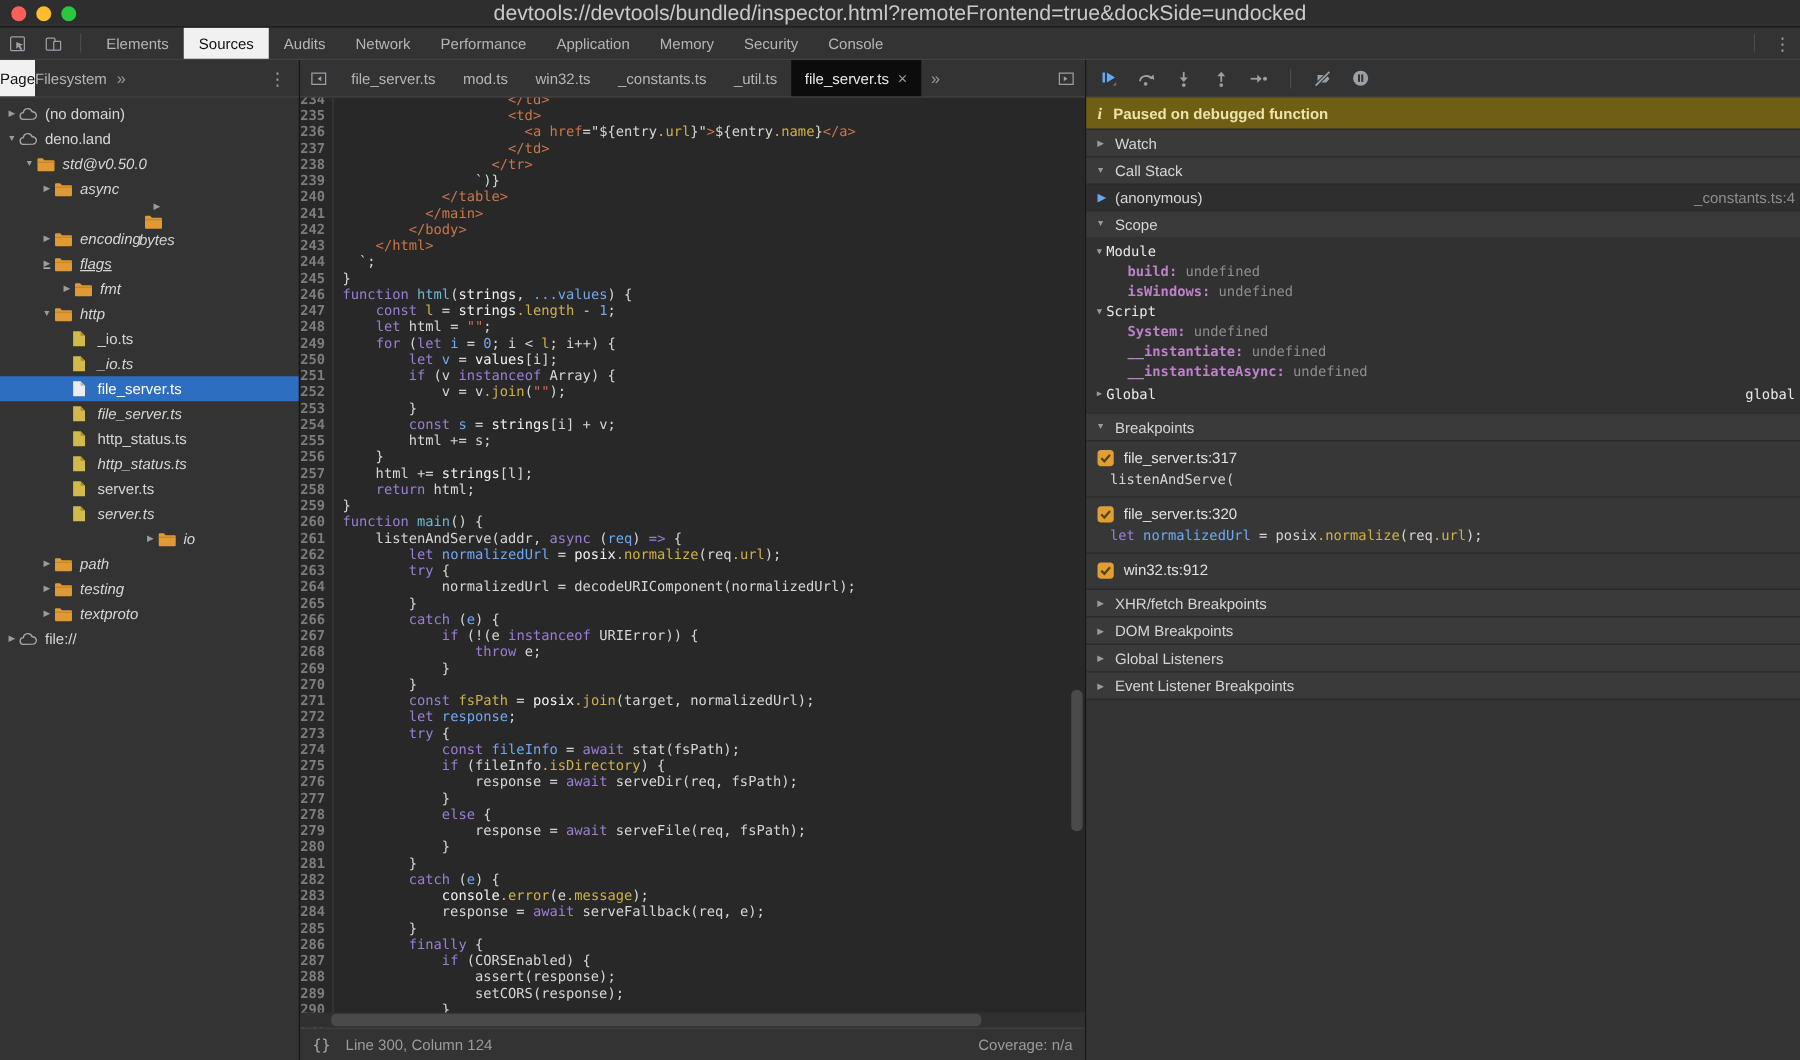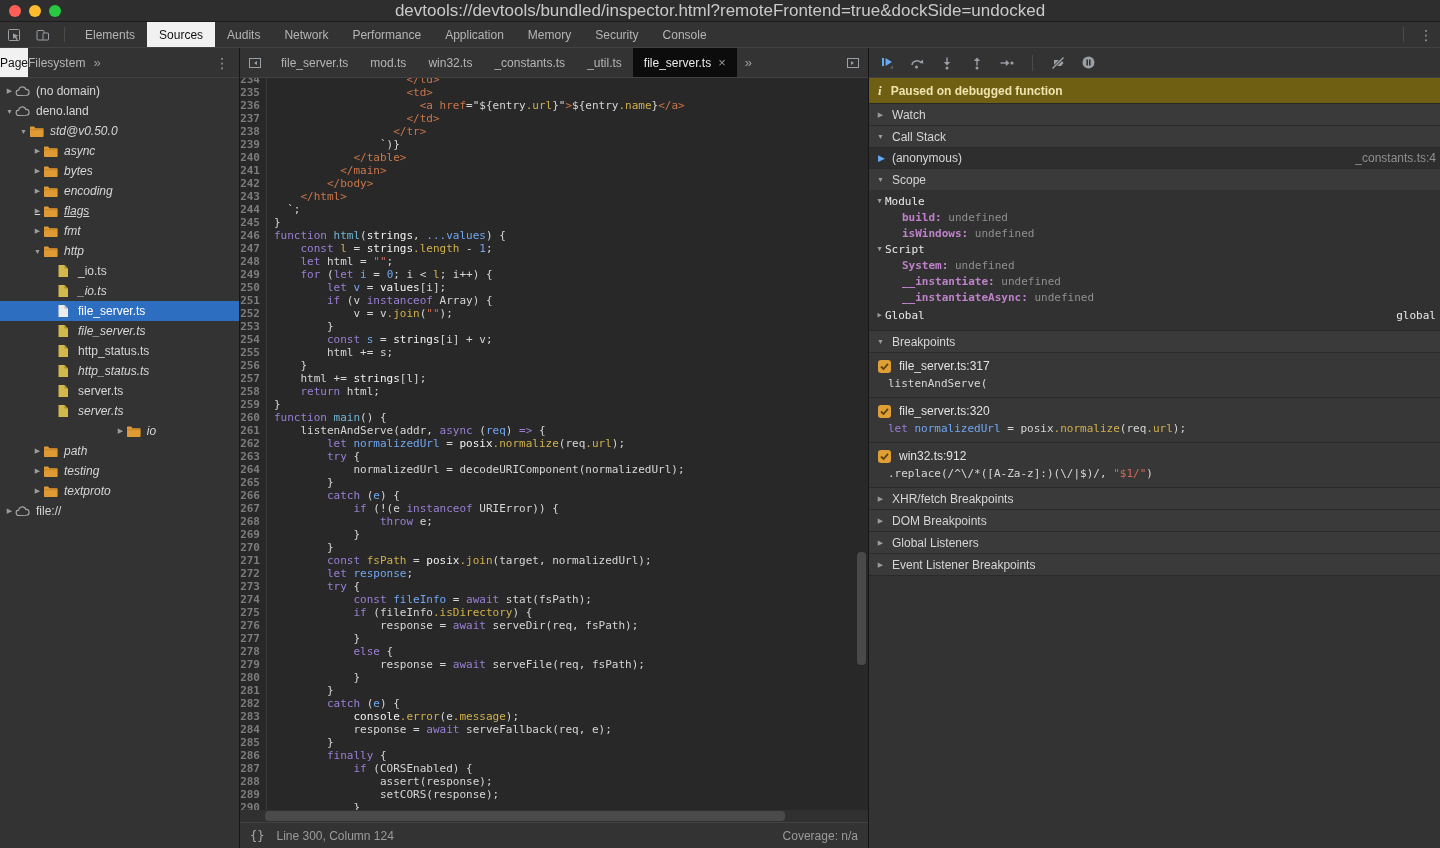--- a/index.html
+++ b/index.html
@@ -192,51 +192,51 @@
         <div class="tree-row" style="padding-left: 32px;">
           <span class="tri">▶</span>
           <span class="tree-ic">
             <svg width="15" height="13" viewBox="0 0 15 13">
               <path d="M1 2.6 C1 2 1.4 1.6 2 1.6 H5.1 L6.5 3.2 H13.6 C14.2 3.2 14.6 3.6 14.6 4.2 V11 C14.6 11.6 14.2 12 13.6 12 H2 C1.4 12 1 11.6 1 11 Z" fill="var(--folder-orange)"></path>
               <path d="M1 4.4 H14.6 V5.1 H1 Z" fill="#c07f25"></path>
             </svg>
           </span>
           <span class="tree-lbl italic">async</span>
         </div>
+        <div class="tree-row" style="padding-left: 12px; flex-direction: column;">
+          <span class="tri">▶</span>
+          <span class="tree-ic">
+            <svg width="15" height="13" viewBox="0 0 15 13">
+              <path d="M1 2.6 C1 2 1.4 1.6 2 1.6 H5.1 L6.5 3.2 H13.6 C14.2 3.2 14.6 3.6 14.6 4.2 V11 C14.6 11.6 14.2 12 13.6 12 H2 C1.4 12 1 11.6 1 11 Z" fill="var(--folder-orange)"></path>
+              <path d="M1 4.4 H14.6 V5.1 H1 Z" fill="#c07f25"></path>
+            </svg>
+          </span>
+          <span class="tree-lbl italic">bytes</span>
+        </div>
         <div class="tree-row" style="padding-left: 32px;">
           <span class="tri">▶</span>
           <span class="tree-ic">
             <svg width="15" height="13" viewBox="0 0 15 13">
               <path d="M1 2.6 C1 2 1.4 1.6 2 1.6 H5.1 L6.5 3.2 H13.6 C14.2 3.2 14.6 3.6 14.6 4.2 V11 C14.6 11.6 14.2 12 13.6 12 H2 C1.4 12 1 11.6 1 11 Z" fill="var(--folder-orange)"></path>
               <path d="M1 4.4 H14.6 V5.1 H1 Z" fill="#c07f25"></path>
             </svg>
           </span>
-          <span class="tree-lbl italic">bytes</span>
-        </div>
-        <div class="tree-row" style="padding-left: 32px;">
-          <span class="tri">▶</span>
-          <span class="tree-ic">
-            <svg width="15" height="13" viewBox="0 0 15 13">
-              <path d="M1 2.6 C1 2 1.4 1.6 2 1.6 H5.1 L6.5 3.2 H13.6 C14.2 3.2 14.6 3.6 14.6 4.2 V11 C14.6 11.6 14.2 12 13.6 12 H2 C1.4 12 1 11.6 1 11 Z" fill="var(--folder-orange)"></path>
-              <path d="M1 4.4 H14.6 V5.1 H1 Z" fill="#c07f25"></path>
-            </svg>
-          </span>
           <span class="tree-lbl italic">encoding</span>
         </div>
         <div class="tree-row" style="padding-left: 32px; text-decoration: underline;">
           <span class="tri">▶</span>
           <span class="tree-ic">
             <svg width="15" height="13" viewBox="0 0 15 13">
               <path d="M1 2.6 C1 2 1.4 1.6 2 1.6 H5.1 L6.5 3.2 H13.6 C14.2 3.2 14.6 3.6 14.6 4.2 V11 C14.6 11.6 14.2 12 13.6 12 H2 C1.4 12 1 11.6 1 11 Z" fill="var(--folder-orange)"></path>
               <path d="M1 4.4 H14.6 V5.1 H1 Z" fill="#c07f25"></path>
             </svg>
           </span>
           <span class="tree-lbl italic">flags</span>
         </div>
-        <div class="tree-row" style="padding-left: 32px;">
+        <div class="tree-row" style="padding-left: 48px;">
           <span class="tri">▶</span>
           <span class="tree-ic">
             <svg width="15" height="13" viewBox="0 0 15 13">
               <path d="M1 2.6 C1 2 1.4 1.6 2 1.6 H5.1 L6.5 3.2 H13.6 C14.2 3.2 14.6 3.6 14.6 4.2 V11 C14.6 11.6 14.2 12 13.6 12 H2 C1.4 12 1 11.6 1 11 Z" fill="var(--folder-orange)"></path>
               <path d="M1 4.4 H14.6 V5.1 H1 Z" fill="#c07f25"></path>
             </svg>
           </span>
           <span class="tree-lbl italic">fmt</span>
         </div>
         <div class="tree-row" style="padding-left: 32px;">
@@ -631,21 +631,20 @@
         </div>
         <div class="bp-item">
           <div class="bp-title">
             <span class="checkbox">
               <svg width="11" height="11" viewBox="0 0 11 11">
                 <path d="M2 5.5 L4.5 8 L9 2.8" fill="none" stroke="#5a4310" stroke-width="1.8"></path>
               </svg>
             </span>
             <span>win32.ts:912</span>
           </div>
-          <div class="bp-snippet"><span class="tok-w">.replace(/^\/*([A-Za-z]:)(\/|$)/, </span><span class="tok-s">"$1/"</span><span class="tok-w">)</span></div>
         </div>
         <div class="sec-header">
           <span class="tri">▶</span>
           <span>XHR/fetch Breakpoints</span>
         </div>
         <div class="sec-header">
           <span class="tri">▶</span>
           <span>DOM Breakpoints</span>
         </div>
         <div class="sec-header">

